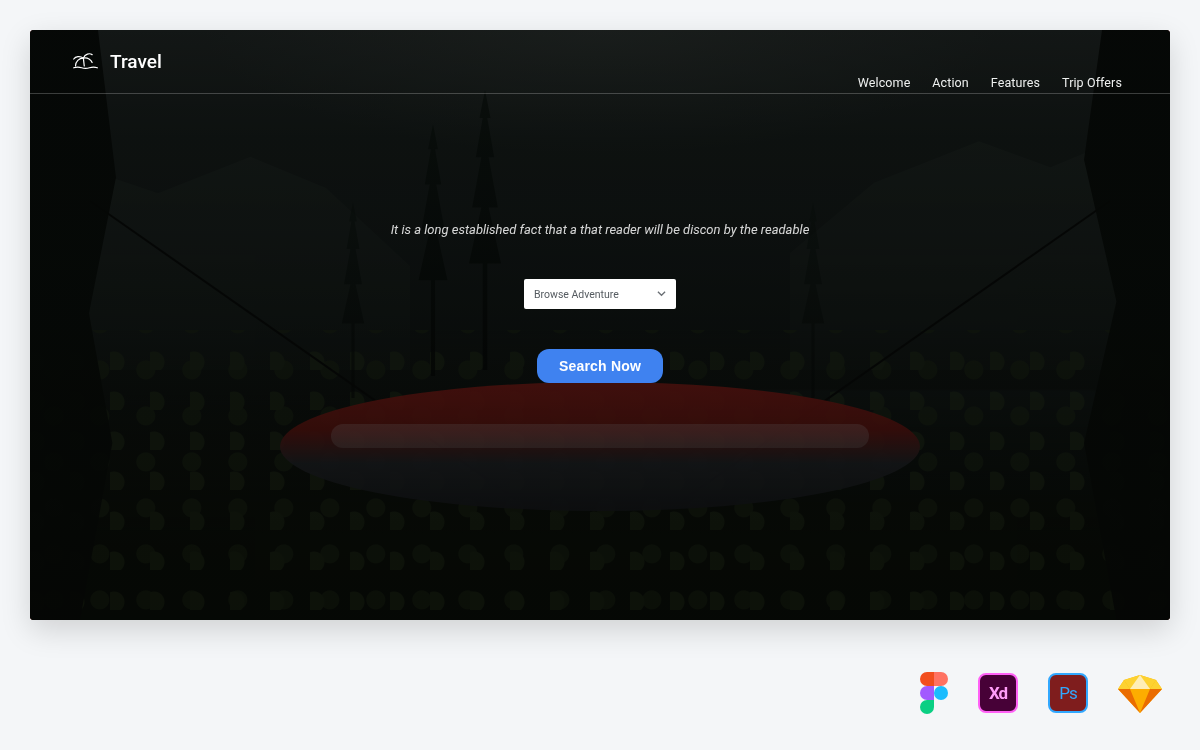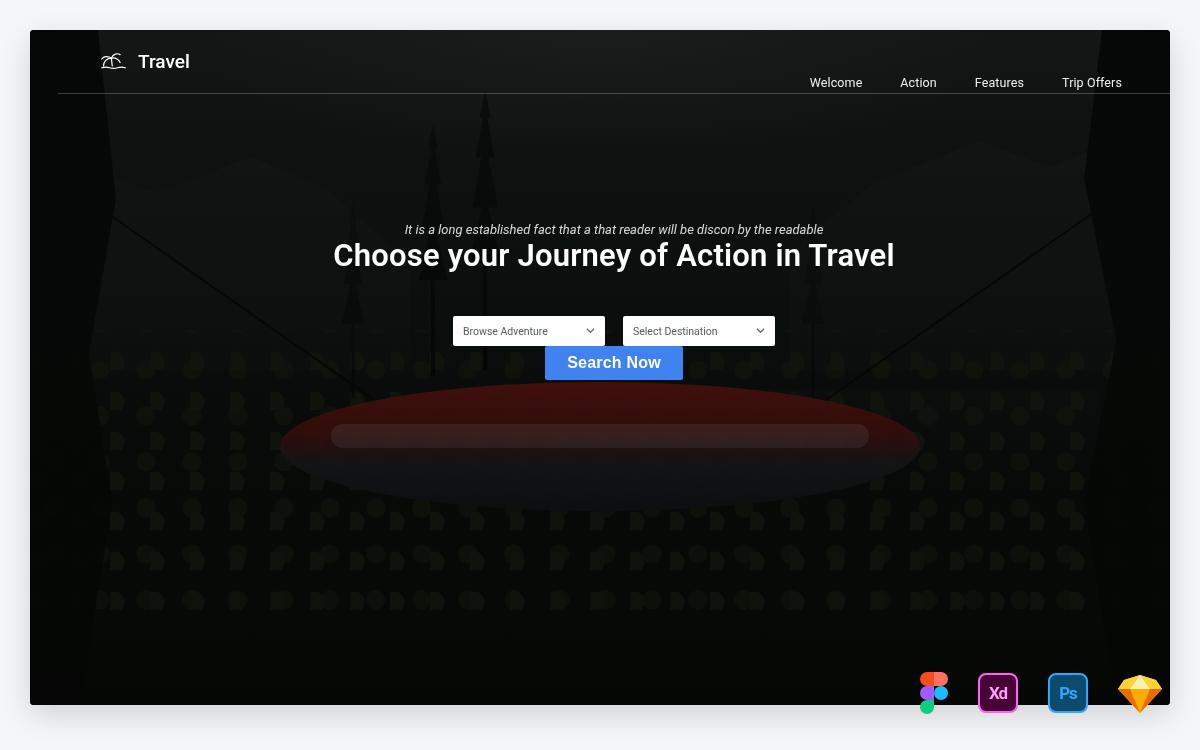--- a/index.html
+++ b/index.html
@@ -9,26 +9,25 @@
     width: 1200px;
     height: 750px;
     overflow: hidden;
     position: relative;
   }
   .card {
     position: absolute;
     left: 30px;
     top: 30px;
     width: 1140px;
-    height: 675px;
+    height: 590px;
     border-radius: 4px;
     overflow: hidden;
     box-shadow: 0 10px 30px rgba(0,0,0,0.15);
     background: #ef4444;
-    padding-left: 28px;
   }
   
   .bg {
     position: absolute; inset: 0;
     background:
       radial-gradient(ellipse 50% 30% at 50% 0%, rgba(120,130,120,0.18), rgba(0,0,0,0) 70%),
       linear-gradient(180deg, #2a3230 0%, #1d2623 18%, #1a2220 35%, #141b18 55%, #10150f 80%, #0b100a 100%);
   }
   .mtn-l, .mtn-r {
     position: absolute; top: 80px; height: 260px; width: 420px;
@@ -97,38 +96,39 @@
     justify-content: space-between;
     height: 64px;
     padding: 0 48px 0 42px;
     border-bottom: 1px solid rgba(255,255,255,0.22);
   }
   .logo {
     display: flex; align-items: center; gap: 10px;
     color: #ffffff; font-size: 19px; font-weight: 500;
   }
   .logo svg { width: 28px; height: 22px; }
-  .nav { display: flex; gap: 38px; margin-top: 41px; }
+  .nav { display: flex; gap: 22px; margin-top: 41px; }
   .nav a {
     color: #eef0ef; font-size: 12.5px; text-decoration: none; letter-spacing: .1px;
     cursor: pointer;
   }
 
   
   .hero {
     position: relative;
     padding-top: 128px;
     text-align: center;
     color: #fff;
   }
   .tagline {
     font-style: italic;
     font-size: 13px;
     color: #e8e8e8;
     opacity: .92;
+    margin-bottom: 14px;
   }
   .headline {
     font-size: 31px;
     font-weight: 600;
     letter-spacing: .2px;
   }
   .search-row {
     display: flex;
     justify-content: center;
     gap: 18px;
@@ -146,27 +146,28 @@
     font-size: 10.5px;
     color: #555b60;
     cursor: pointer;
     text-align: left;
   }
   .select .chev { color: #6a6f74; }
   .btn-search {
     display: inline-flex;
     align-items: center;
     justify-content: center;
+    margin-top: 40px;
     background: #3f82f0;
     color: #ffffff;
     height: 34px;
     padding: 0 22px;
     border: none;
-    border-radius: 2px;
-    font-size: 16px;
+    border-radius: 12px;
+    font-size: 14px;
     font-weight: 600;
     letter-spacing: .2px;
     cursor: pointer;
   }
 
   
   .tools {
     position: absolute;
     right: 38px;
     bottom: 36px;
@@ -185,22 +186,22 @@
   .figma .a { left:0; top:0;  background:#f24e1e; border-radius: 7px 0 0 7px; }
   .figma .b { left:14px; top:0; background:#ff7262; border-radius: 0 7px 7px 0; }
   .figma .c { left:0; top:14px; background:#a259ff; border-radius: 7px 0 0 7px; }
   .figma .d { left:14px; top:14px; background:#1abcfe; border-radius: 50%; }
   .figma .e { left:0; top:28px; background:#0acf83; border-radius: 7px 0 7px 7px; }
   .tool.xd {
     background: #470137; border: 2px solid #ff61f6;
     color: #ff9df8; font-weight: 700; font-size: 17px; letter-spacing: -1px;
   }
   .tool.ps {
-    background: #0c4a6e; border: 2px solid #31a8ff;
-    color: #31a8ff; font-weight: 700; font-size: 17px; letter-spacing: -1px;
+    background: #7f1d1d; border: 2px solid #31a8ff;
+    color: #31a8ff; font-weight: 400; font-size: 17px; letter-spacing: -1px;
   }
   .tool.sketch { width: 44px; height: 40px; color:#fdb300; }
   .tool.sketch svg { width: 44px; height: 40px; display:block; }
 </style>
 </head>
 <body>
 
 <div class="card">
   <div class="bg"></div>
   <div class="mtn-l"></div>
@@ -235,33 +236,24 @@
     <nav class="nav">
       <a>Welcome</a>
       <a>Action</a>
       <a>Features</a>
       <a>Trip Offers</a>
     </nav>
   </div>
 
   <div class="hero">
     <div class="tagline">It is a long established fact that a that reader will be discon by the readable</div>
-    <div class="headline">Choose your Journey of Action in Travel</div>
 
     <div class="search-row">
       <div class="select">
         <span>Browse Adventure</span>
-        <span class="chev">
-          <svg width="9" height="9" viewBox="0 0 10 10">
-              <path d="M1 3l4 4 4-4" fill="none" stroke="currentColor" stroke-width="1.4"></path>
-            </svg>
-        </span>
-      </div>
-      <div class="select">
-        <span>Select Destination</span>
         <span class="chev">
           <svg width="9" height="9" viewBox="0 0 10 10">
               <path d="M1 3l4 4 4-4" fill="none" stroke="currentColor" stroke-width="1.4"></path>
             </svg>
         </span>
       </div>
     </div>
 
     <button class="btn-search">Search Now</button>
   </div>

